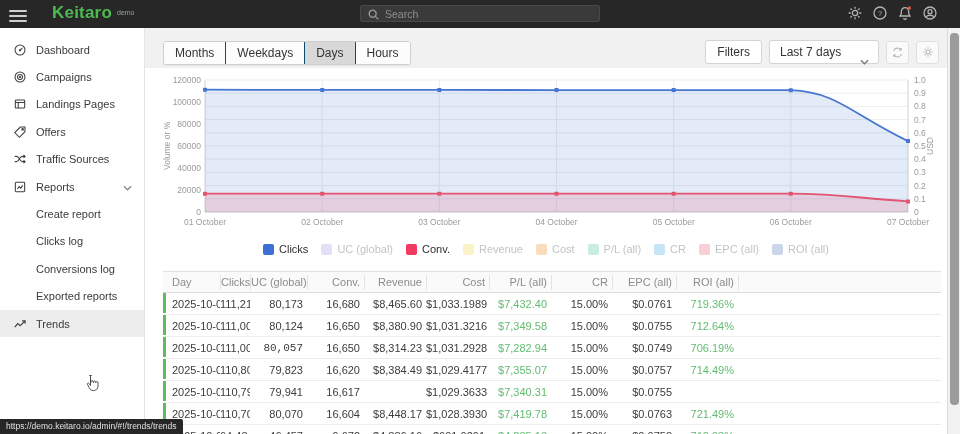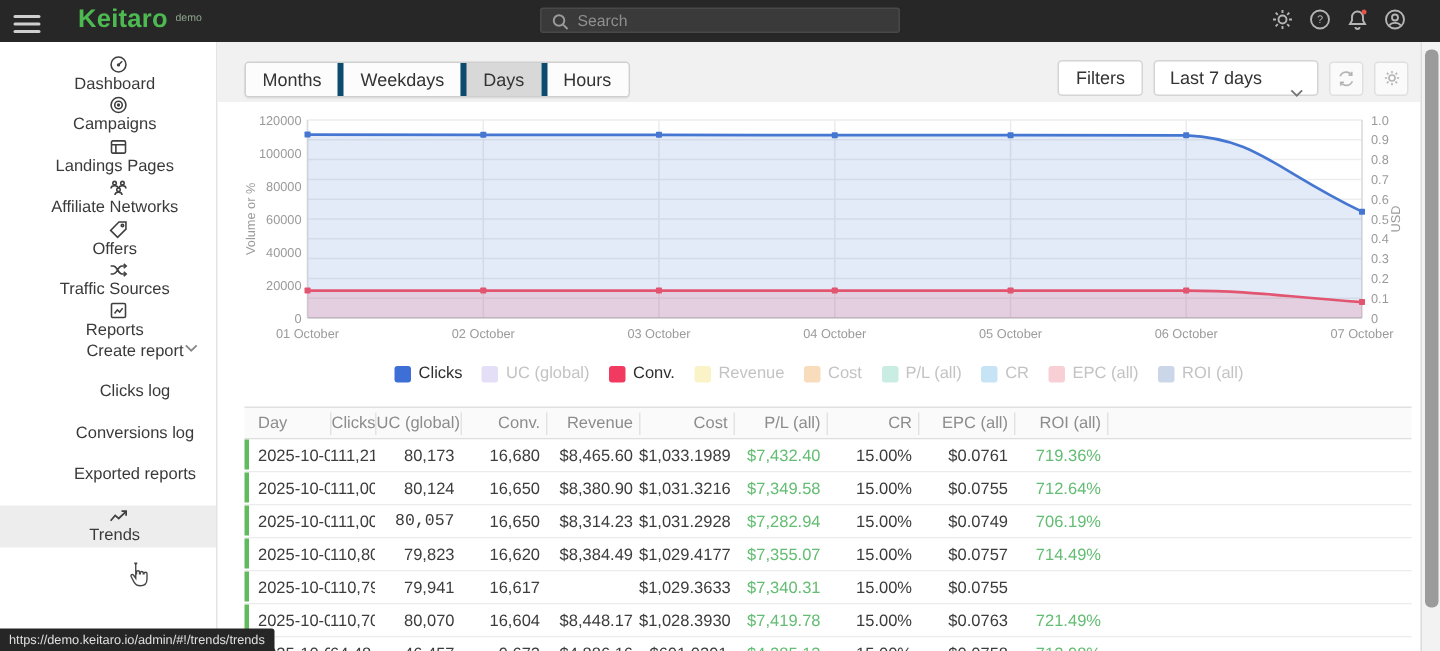--- a/index.html
+++ b/index.html
@@ -16,35 +16,35 @@
     background:#3a3a3a; border:1px solid #484848; border-radius:2px; }
   .searchwrap svg { position:absolute; left:6px; top:2px; }
   .searchwrap input { position:absolute; left:24px; top:0; width:210px; height:15px; background:transparent;
     border:none; outline:none; color:#ddd; font-size:10.5px; }
   .searchwrap input::placeholder { color:#8f8f8f; }
   .tb-ic { position:absolute; top:5px; width:17px; height:17px; cursor:pointer; }
 
   
   .sidebar { position:absolute; left:0; top:28px; bottom:0; width:145px; background:#fff;
     border-right:1px solid #e4e4e4; padding-top:8px; z-index:10; }
-  .side-item { height:27.4px; display:flex; align-items:center; font-size:11px; color:#3a3a3a; cursor:pointer;flex-direction:column; }
+  .side-item { height:27.4px; display:flex; align-items:center; font-size:11px; color:#3a3a3a; cursor:pointer; }
   .side-item .s-ic { width:14px; height:14px; margin-left:13px; color:#3f3f3f; flex:0 0 14px; }
   .side-item .s-ic svg { display:block; }
   .side-item .s-lb { margin-left:9px; white-space:nowrap; }
   .side-item.sub .s-lb { margin-left:36px; }
   .side-item.active { background:#ededed; }
   .side-item .s-cv { margin-left:auto; margin-right:12px; }
 
   
   .main { position:absolute; left:145px; top:28px; right:13px; bottom:0; background:#fff; overflow:hidden; }
   .toolbar { position:absolute; left:0; top:0; right:0; height:40px; background:#f1f1f1; }
   .tabs { position:absolute; left:18px; top:13px; display:inline-flex; border:1px solid #cfcfcf;
     border-radius:3px; overflow:hidden; background:#fcfcfc; box-shadow:0 1px 1px rgba(0,0,0,.05); }
   .tab { padding:4px 11px; font-size:12px; color:#333; background:#fcfcfc; border:none;
-    border-left:4px solid #0c4a6e; cursor:pointer; font-family:inherit; }
+    border-left:1px solid #0c4a6e; cursor:pointer; font-family:inherit; }
   .tab:first-child { border-left:none; }
   .tab.sel { background:#d8d8d8; }
   .tb-right { position:absolute; right:8px; top:12px; display:flex; gap:7px; align-items:center; }
   .btn { height:24px; padding:0 11px; background:#fff; border:1px solid #d4d4d4; border-radius:3px;
     font-size:12px; color:#333; cursor:pointer; font-family:inherit; }
   .select { height:24px; width:110px; background:#fff; border:1px solid #d4d4d4; border-radius:3px;
     font-size:12px; color:#333; position:relative; cursor:pointer; line-height:22px; padding-left:10px; }
   .select .caret { position:absolute; right:9px; top:9px; }
   .mini { width:23px; height:23px; background:#fafafa; border:1px solid #e0e0e0; border-radius:3px;
     cursor:pointer; display:flex; align-items:center; justify-content:center; }
@@ -145,32 +145,20 @@
       <span class="s-lb">Campaigns</span>
     </div>
     <div class="side-item">
       <span class="s-ic">
         <svg width="14" height="14" viewBox="0 0 24 24" fill="none" stroke="currentColor" stroke-width="1.8">
           <rect x="4" y="5" width="16" height="14" rx="1.5"></rect>
           <path d="M4 9.5h16M9 9.5V19"></path>
         </svg>
       </span>
       <span class="s-lb">Landings Pages</span>
-    </div>
-    <div class="side-item">
-      <span class="s-ic">
-        <svg width="14" height="14" viewBox="0 0 24 24" fill="none" stroke="currentColor" stroke-width="1.8">
-          <circle cx="7.5" cy="7" r="2"></circle>
-          <circle cx="16.5" cy="7" r="2"></circle>
-          <path d="M3.5 13c0-2 1.7-3 4-3s4 1 4 3M12.5 13c0-2 1.7-3 4-3s4 1 4 3"></path>
-          <circle cx="12" cy="14.5" r="2"></circle>
-          <path d="M8 20.5c0-2 1.7-3 4-3s4 1 4 3"></path>
-        </svg>
-      </span>
-      <span class="s-lb">Affiliate Networks</span>
     </div>
     <div class="side-item">
       <span class="s-ic">
         <svg width="14" height="14" viewBox="0 0 24 24" fill="none" stroke="currentColor" stroke-width="1.8">
           <path d="M12.5 3.5h8v8l-9.5 9.5-8-8z"></path>
           <circle cx="16.5" cy="7.5" r="1.4"></circle>
         </svg>
       </span>
       <span class="s-lb">Offers</span>
     </div>

